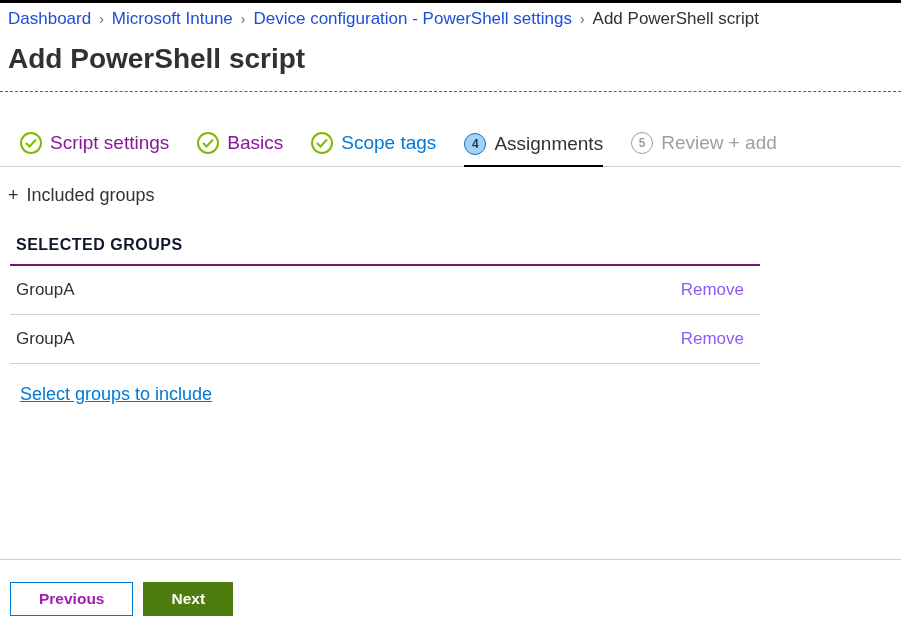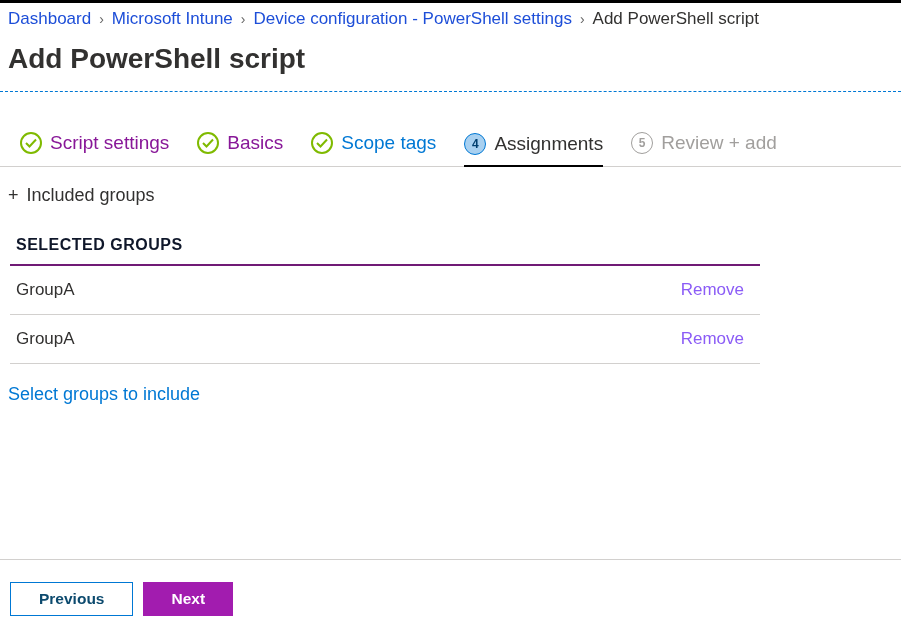--- a/index.html
+++ b/index.html
@@ -149,25 +149,26 @@
       align-items: center;
       padding: 14px 16px 14px 6px;
       border-bottom: 1px solid #d2d0ce;
       font-size: 17px;
     }
     .group-row .remove {
       color: #8b5cf6;
       cursor: pointer;
     }
     .select-link {
-      padding: 20px 8px;
+      padding: 20px 20px;
       font-size: 18px;
       color: #0078d4;
       cursor: pointer;
       display: inline-block;
+      text-decoration: underline;
     }
     .footer {
       position: absolute;
       bottom: 18px;
       left: 0;
       width: 100%;
       border-top: 1px solid #d2d0ce;
       padding: 22px 10px 0 10px;
       display: flex;
       gap: 10px;
@@ -177,24 +178,24 @@
       padding: 0 28px;
       font-size: 15.5px;
       font-weight: 600;
       cursor: pointer;
       border: none;
       font-family: inherit;
     }
     .btn-secondary {
       background: #fff;
       border: 1px solid #0078d4;
-      color: #0c4a6e;
+      color: #a21caf;
     }
     .btn-primary {
-      background: #a21caf;
+      background: #4d7c0f;
       color: #fff;
     }
   </style>
 </head>
 <body>
 
 
 
 <div class="top-bar"></div>
 

